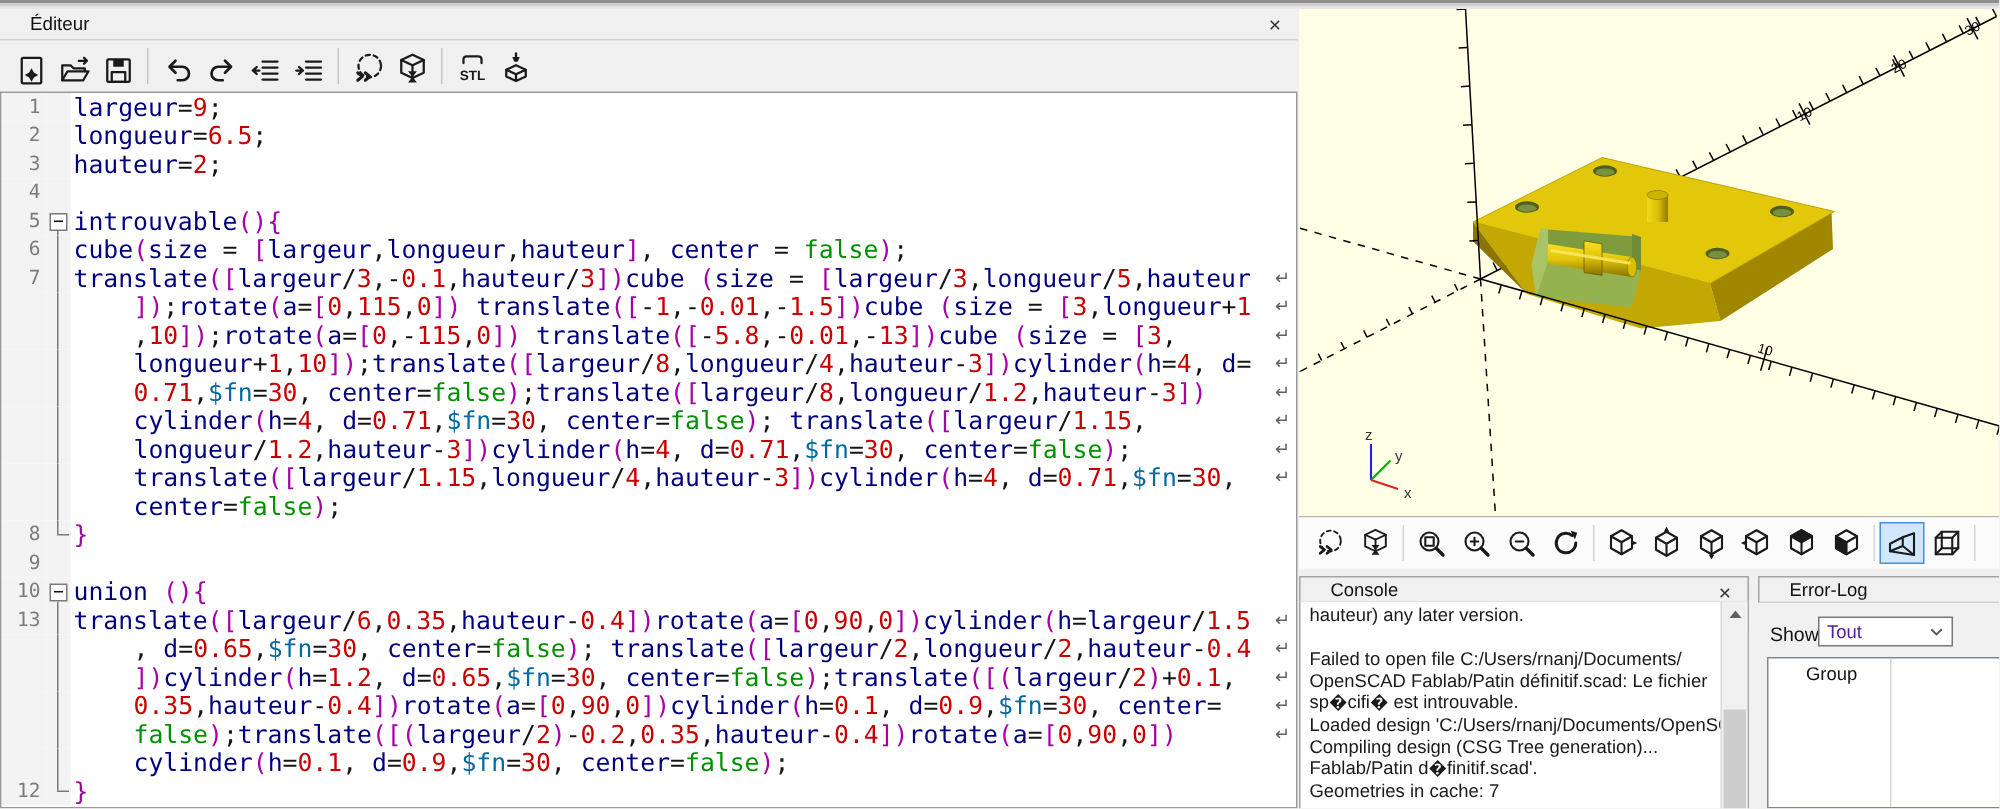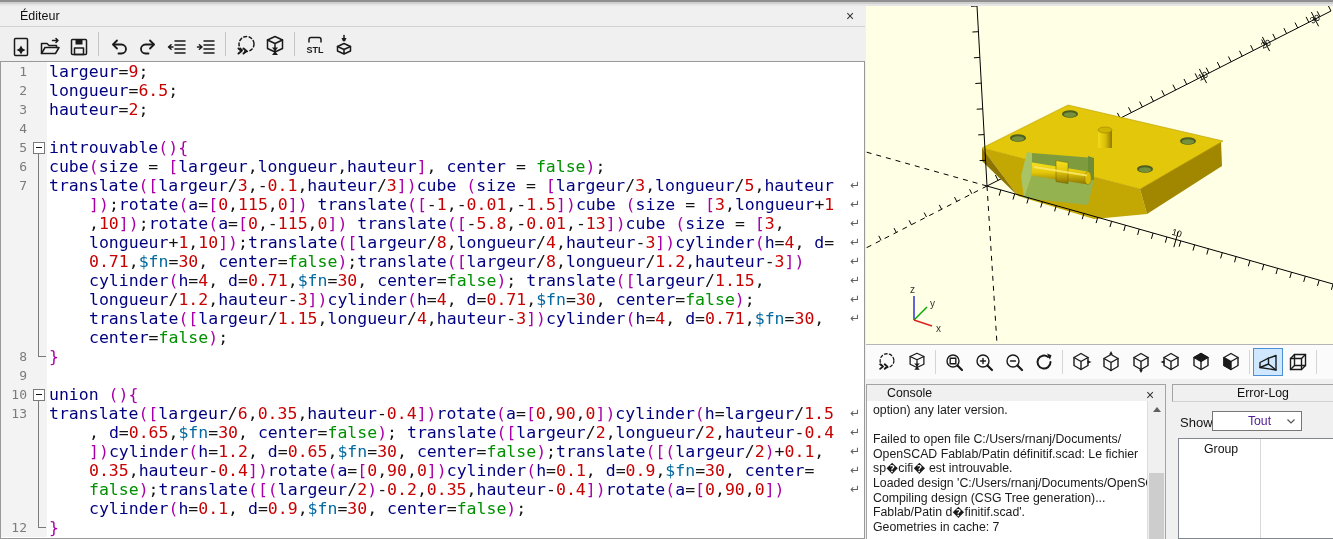--- a/index.html
+++ b/index.html
@@ -52,21 +52,21 @@
   #consolebody{position:absolute;left:0;top:17px;right:0;bottom:0;background:#fff;
     border:1px solid #a3a3a3;border-top:none;overflow:hidden;}
   #consolelines{position:absolute;left:0;top:0;right:17px;bottom:0;padding:2px 0 0 6px;overflow:hidden;}
   .cline{font-size:12.3px;line-height:14.6px;color:#1a1a1a;white-space:pre;}
   #conscroll{position:absolute;right:0;top:0;bottom:0;width:17px;background:#f0f0f0;border-left:1px solid #dcdcdc;}
   .sb-up{position:absolute;left:0;top:0;width:17px;height:16px;background:#f0f0f0;}
   .sb-up::after{content:"";position:absolute;left:5px;top:6px;border-left:4px solid transparent;
     border-right:4px solid transparent;border-bottom:5px solid #606060;}
   .sb-thumb{position:absolute;left:1px;right:1px;top:72px;height:70px;background:#cdcdcd;}
   
-  #errorlog{position:absolute;left:1172px;top:384px;width:161px;height:155px;background:#f0f0f0;text-align:center;}
+  #errorlog{position:absolute;left:1172px;top:384px;width:161px;height:155px;background:#f0f0f0;}
   #errorlog .ptitle{border-top:1px solid #a3a3a3;border-left:1px solid #a3a3a3;height:16px;line-height:16px;font-size:12.3px;}
   #elshow{position:absolute;left:8px;top:31px;font-size:13px;color:#111;}
   #elcombo{position:absolute;left:40px;top:27px;width:90px;height:20px;background:#fff;
     border:1px solid #767676;box-sizing:border-box;font-size:12.3px;line-height:18px;padding-left:5px;color:#4c1d95;}
   #elcombo .chev{position:absolute;right:6px;top:7px;width:8px;height:5px;}
   #ellist{position:absolute;left:6px;top:54px;width:170px;bottom:0;background:#fff;border:1px solid #828790;}
   #elheader{position:relative;height:18px;font-size:12.3px;color:#111;}
   #elheader .hname{position:absolute;left:25px;top:3px;}
   #elcoldiv{position:absolute;left:81px;top:0;bottom:0;width:1px;background:#d8d8d8;}
 </style>
@@ -575,21 +575,21 @@
     <span class="vsep"></span>
   </div>
 
   <div id="console">
     <div class="ptitle">
       <span>Console</span>
       <span class="pclose">×</span>
     </div>
     <div id="consolebody">
       <div id="consolelines">
-          <div class="cline">option) any later version.</div>
+          <div class="cline">hauteur) any later version.</div>
           <div class="cline">&nbsp;</div>
           <div class="cline">Failed to open file C:/Users/rnanj/Documents/</div>
           <div class="cline">OpenSCAD Fablab/Patin définitif.scad: Le fichier</div>
           <div class="cline">sp�cifi� est introuvable.</div>
           <div class="cline">Loaded design 'C:/Users/rnanj/Documents/OpenSCAD</div>
           <div class="cline">Compiling design (CSG Tree generation)...</div>
           <div class="cline">Fablab/Patin d�finitif.scad'.</div>
           <div class="cline">Geometries in cache: 7</div>
         </div>
       <div id="conscroll">

